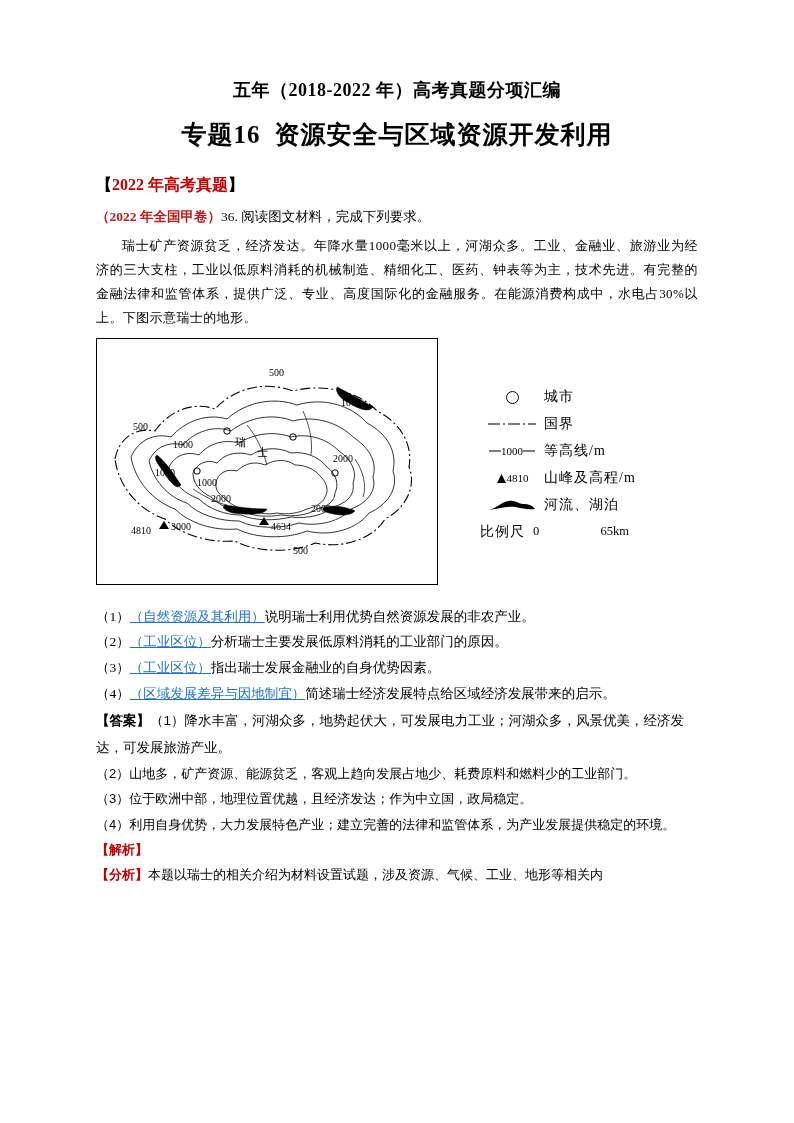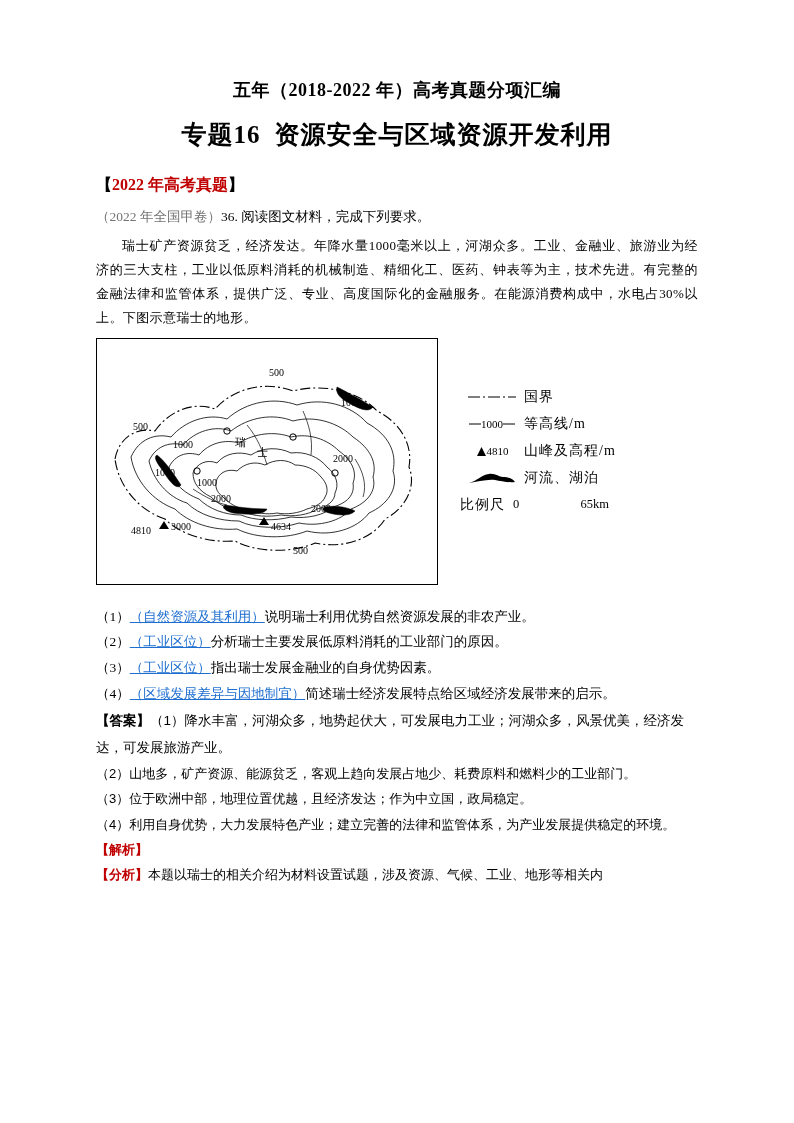--- a/index.html
+++ b/index.html
@@ -54,36 +54,37 @@
     color: #c00000;
     margin-bottom: 10px;
   }
   .section-head .brk { color: #000000; }
 
   .q-head {
     font-size: 13.5px;
     margin-bottom: 6px;
     line-height: 1.6;
   }
-  .q-head .src { color: #737373; }
+  .q-head .src { color: #b91c1c; font-weight: bold; }
 
   .para {
     font-size: 13px;
     line-height: 1.85;
     text-indent: 2em;
     text-align: justify;
     margin: 0 0 8px 0;
     letter-spacing: 0.4px;
   }
 
   
   .figure {
     margin: 6px 0 10px 0;
     display: flex;
     align-items: stretch;
+    gap: 20px;
   }
   .map-box {
     border: 1.5px solid #000;
     width: 340px;
     height: 245px;
     position: relative;
     background: #fff;
     overflow: hidden;
   }
   .legend {
@@ -240,20 +241,26 @@
 
         <span class="map-label" style="left:34px; top:186px;">4810</span>
         <span class="map-label" style="left:174px; top:182px;">4634</span>
 
         <span class="map-label cn" style="left:138px; top:96px;">瑞</span>
         <span class="map-label cn" style="left:160px; top:106px;">士</span>
       </div>
 
       <div class="legend">
 
+        <div class="legend-row">
+          <div class="legend-sym">
+              <span class="sym-city"></span>
+            </div>
+          <div class="legend-label">城市</div>
+        </div>
 
         <div class="legend-row">
           <div class="legend-sym">
             <svg width="52" height="10">
                 <line x1="2" y1="5" x2="50" y2="5" stroke="#000" stroke-width="1.2" stroke-dasharray="12,3,2,3"></line>
               </svg>
           </div>
           <div class="legend-label">国界</div>
         </div>
 

